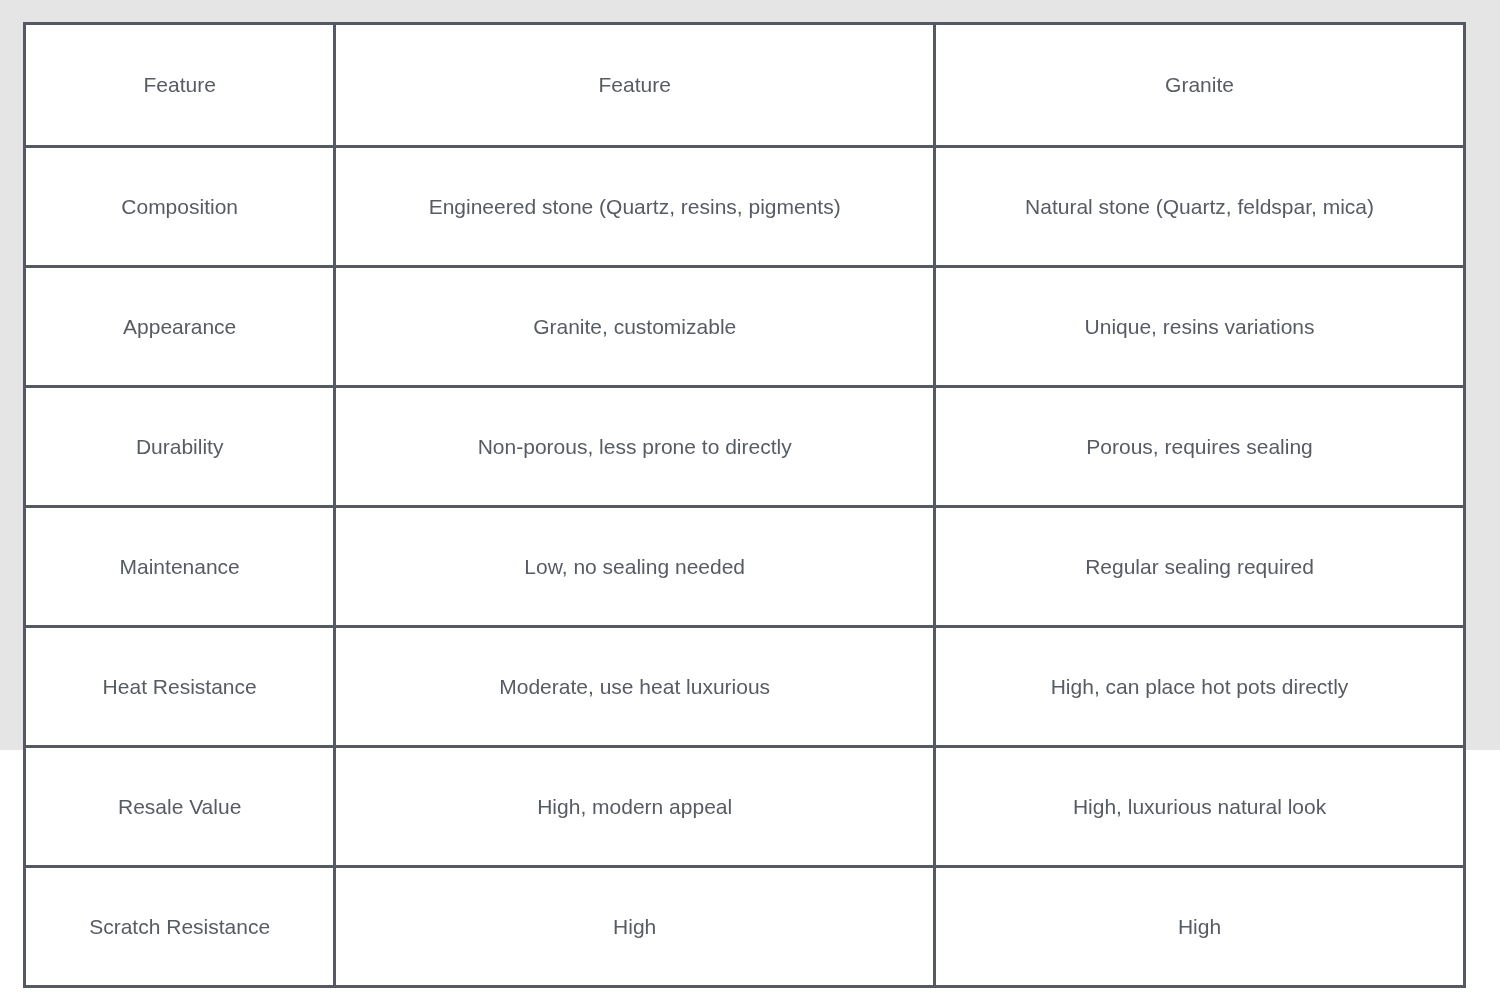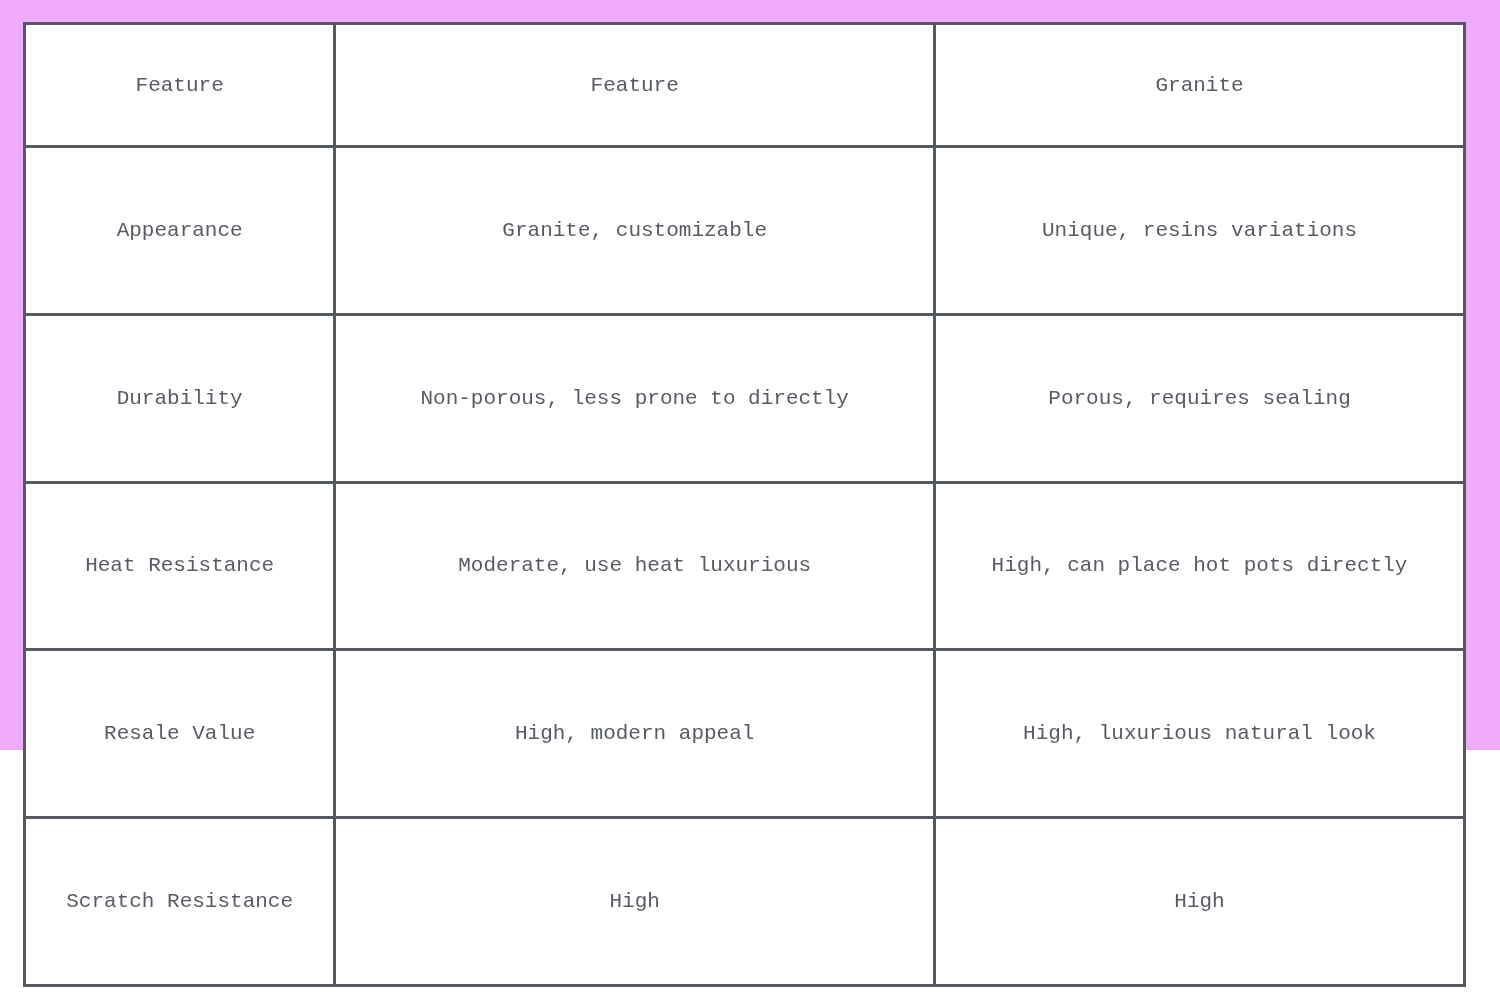--- a/index.html
+++ b/index.html
@@ -7,22 +7,21 @@
     padding: 0;
     background: #ffffff;
     width: 1500px;
     height: 1000px;
     font-family: "Liberation Sans", sans-serif;
   }
   .page {
     position: relative;
     width: 1500px;
     height: 750px;
-    background: #f0abfc;
-    font-family: Liberation Mono, monospace;
+    background: #e5e5e5;
   }
   table.compare-table {
     position: absolute;
     left: 23px;
     top: 22px;
     width: 1443px;
     height: 965px;
     border-collapse: collapse;
     table-layout: fixed;
     background: #ffffff;
@@ -57,28 +56,38 @@
     </colgroup>
     <thead>
       <tr>
         <th>Feature</th>
         <th>Feature</th>
         <th>Granite</th>
       </tr>
     </thead>
     <tbody>
       <tr>
+        <td>Composition</td>
+        <td>Engineered stone (Quartz, resins, pigments)</td>
+        <td>Natural stone (Quartz, feldspar, mica)</td>
+      </tr>
+      <tr>
         <td>Appearance</td>
         <td>Granite, customizable</td>
         <td>Unique, resins variations</td>
       </tr>
       <tr>
         <td>Durability</td>
         <td>Non-porous, less prone to directly</td>
         <td>Porous, requires sealing</td>
+      </tr>
+      <tr>
+        <td>Maintenance</td>
+        <td>Low, no sealing needed</td>
+        <td>Regular sealing required</td>
       </tr>
       <tr>
         <td>Heat Resistance</td>
         <td>Moderate, use heat luxurious</td>
         <td>High, can place hot pots directly</td>
       </tr>
       <tr>
         <td>Resale Value</td>
         <td>High, modern appeal</td>
         <td>High, luxurious natural look</td>

